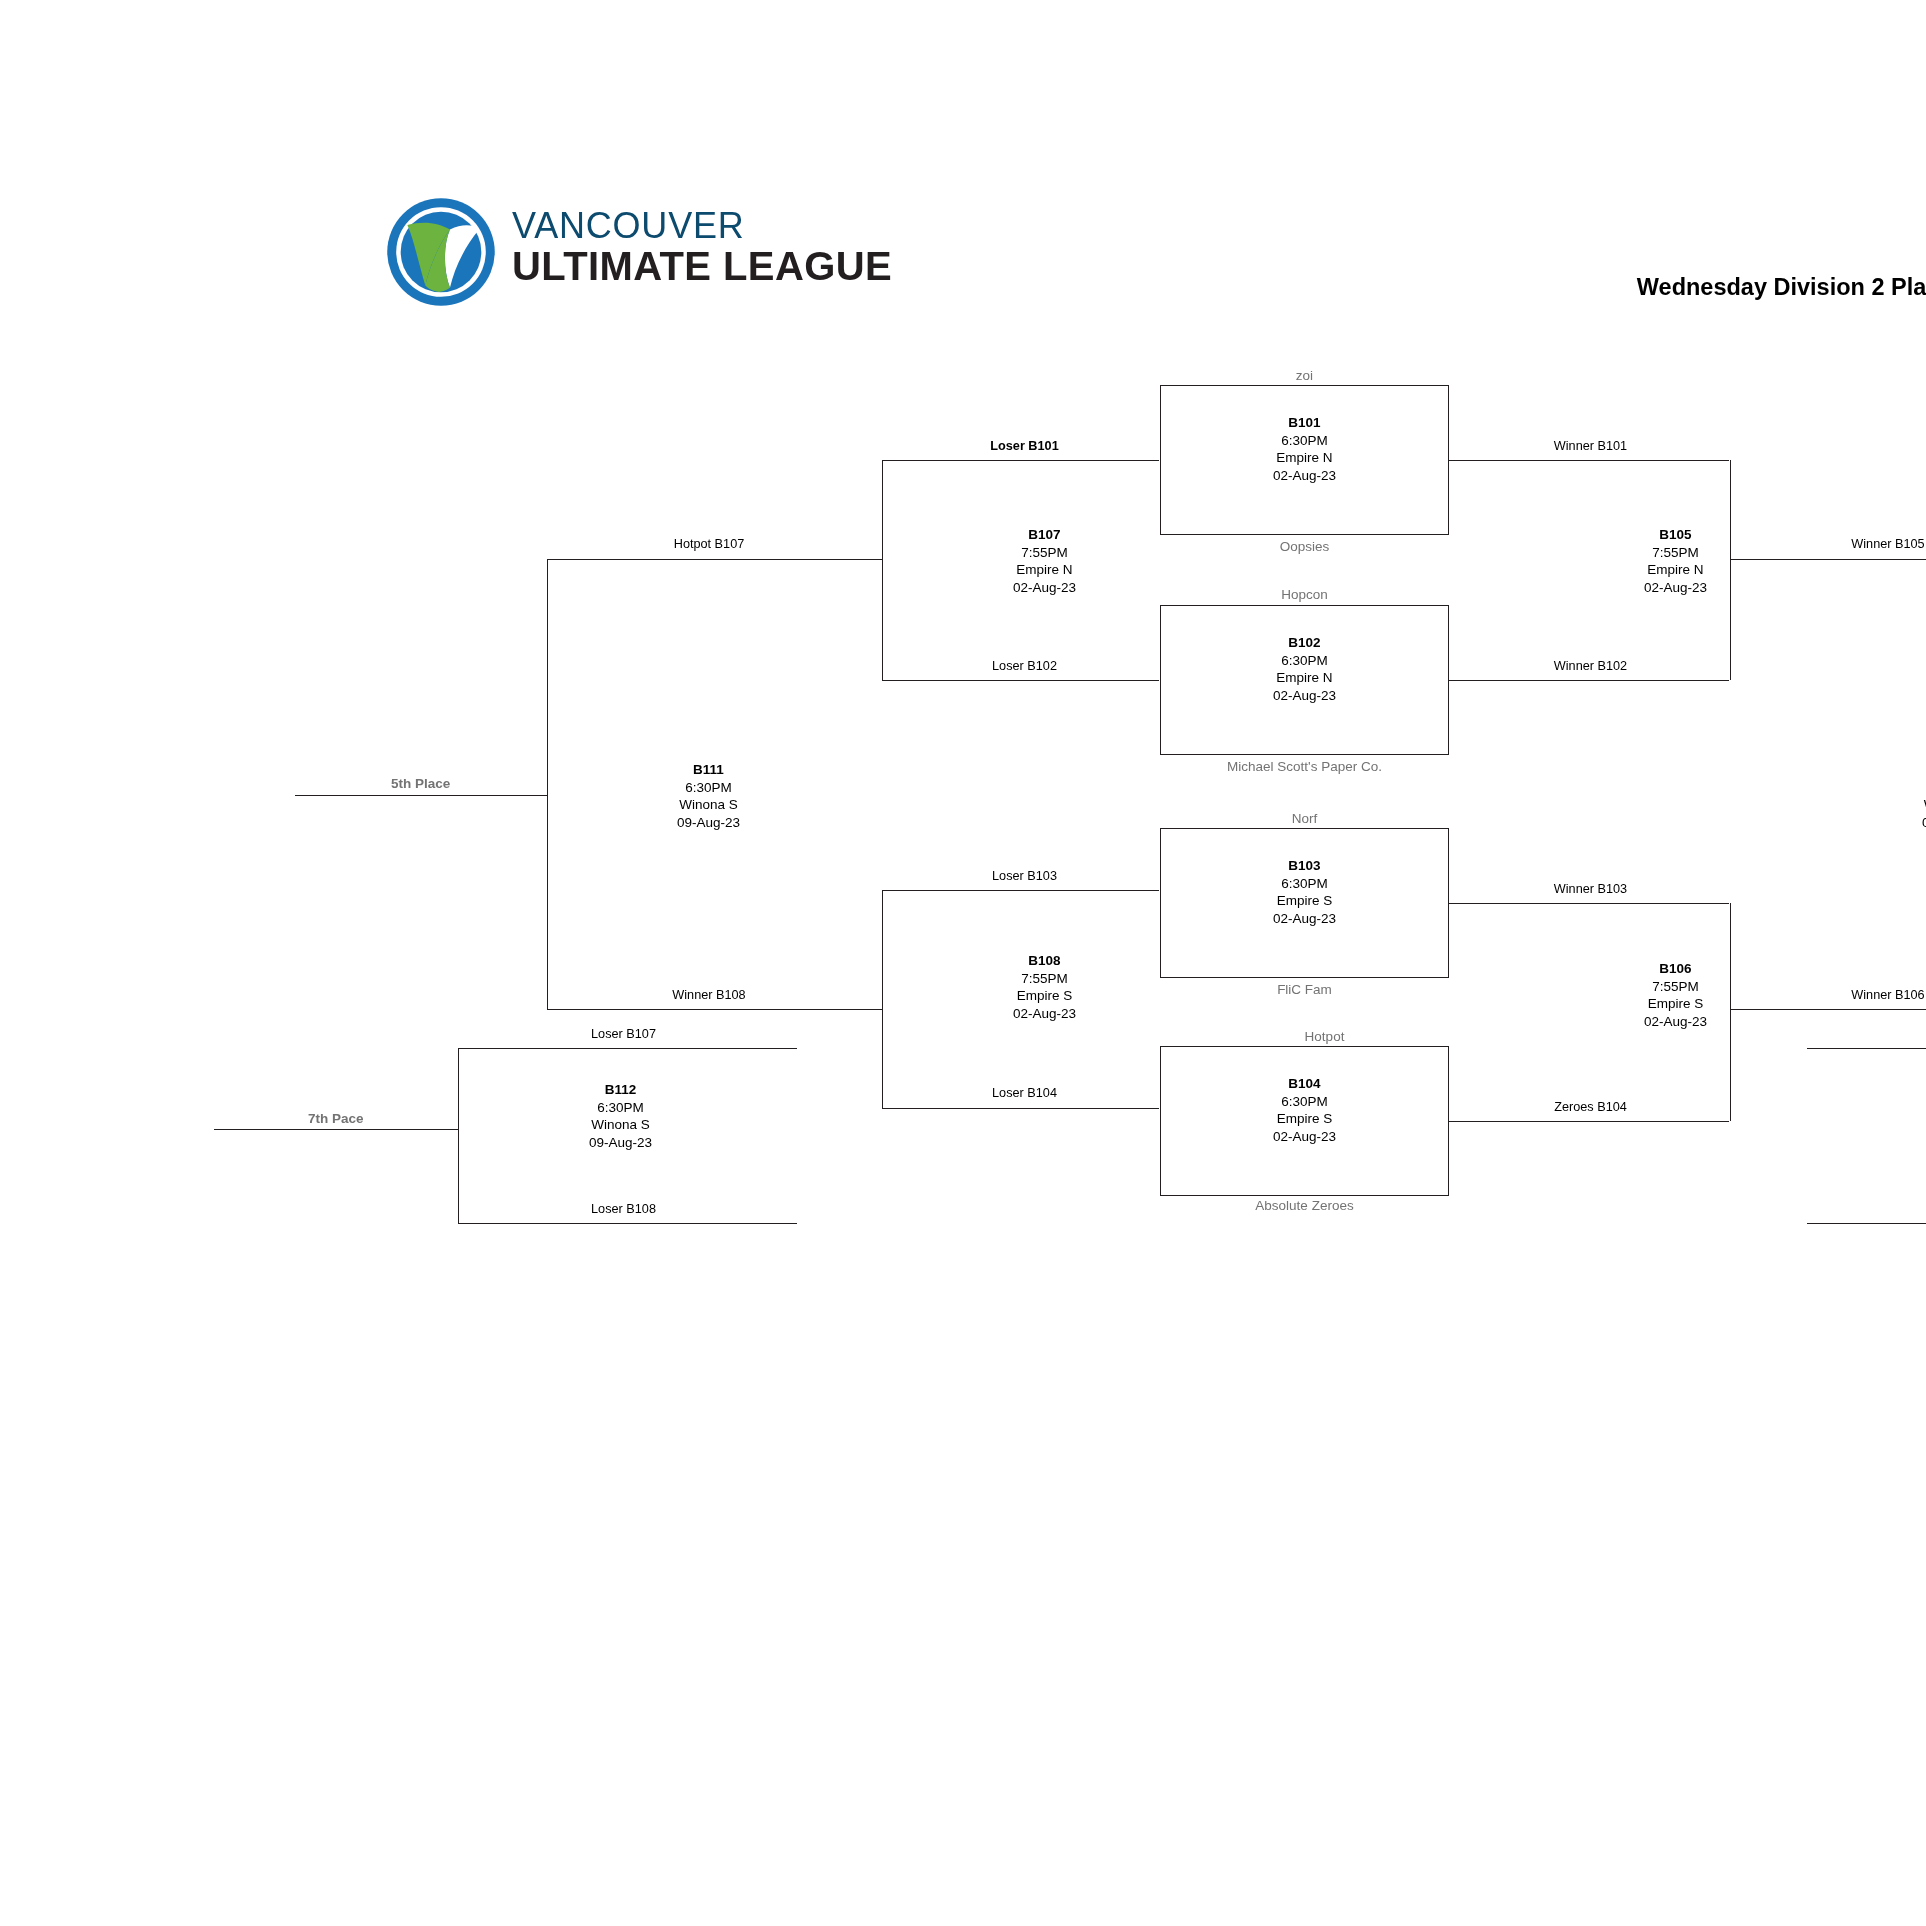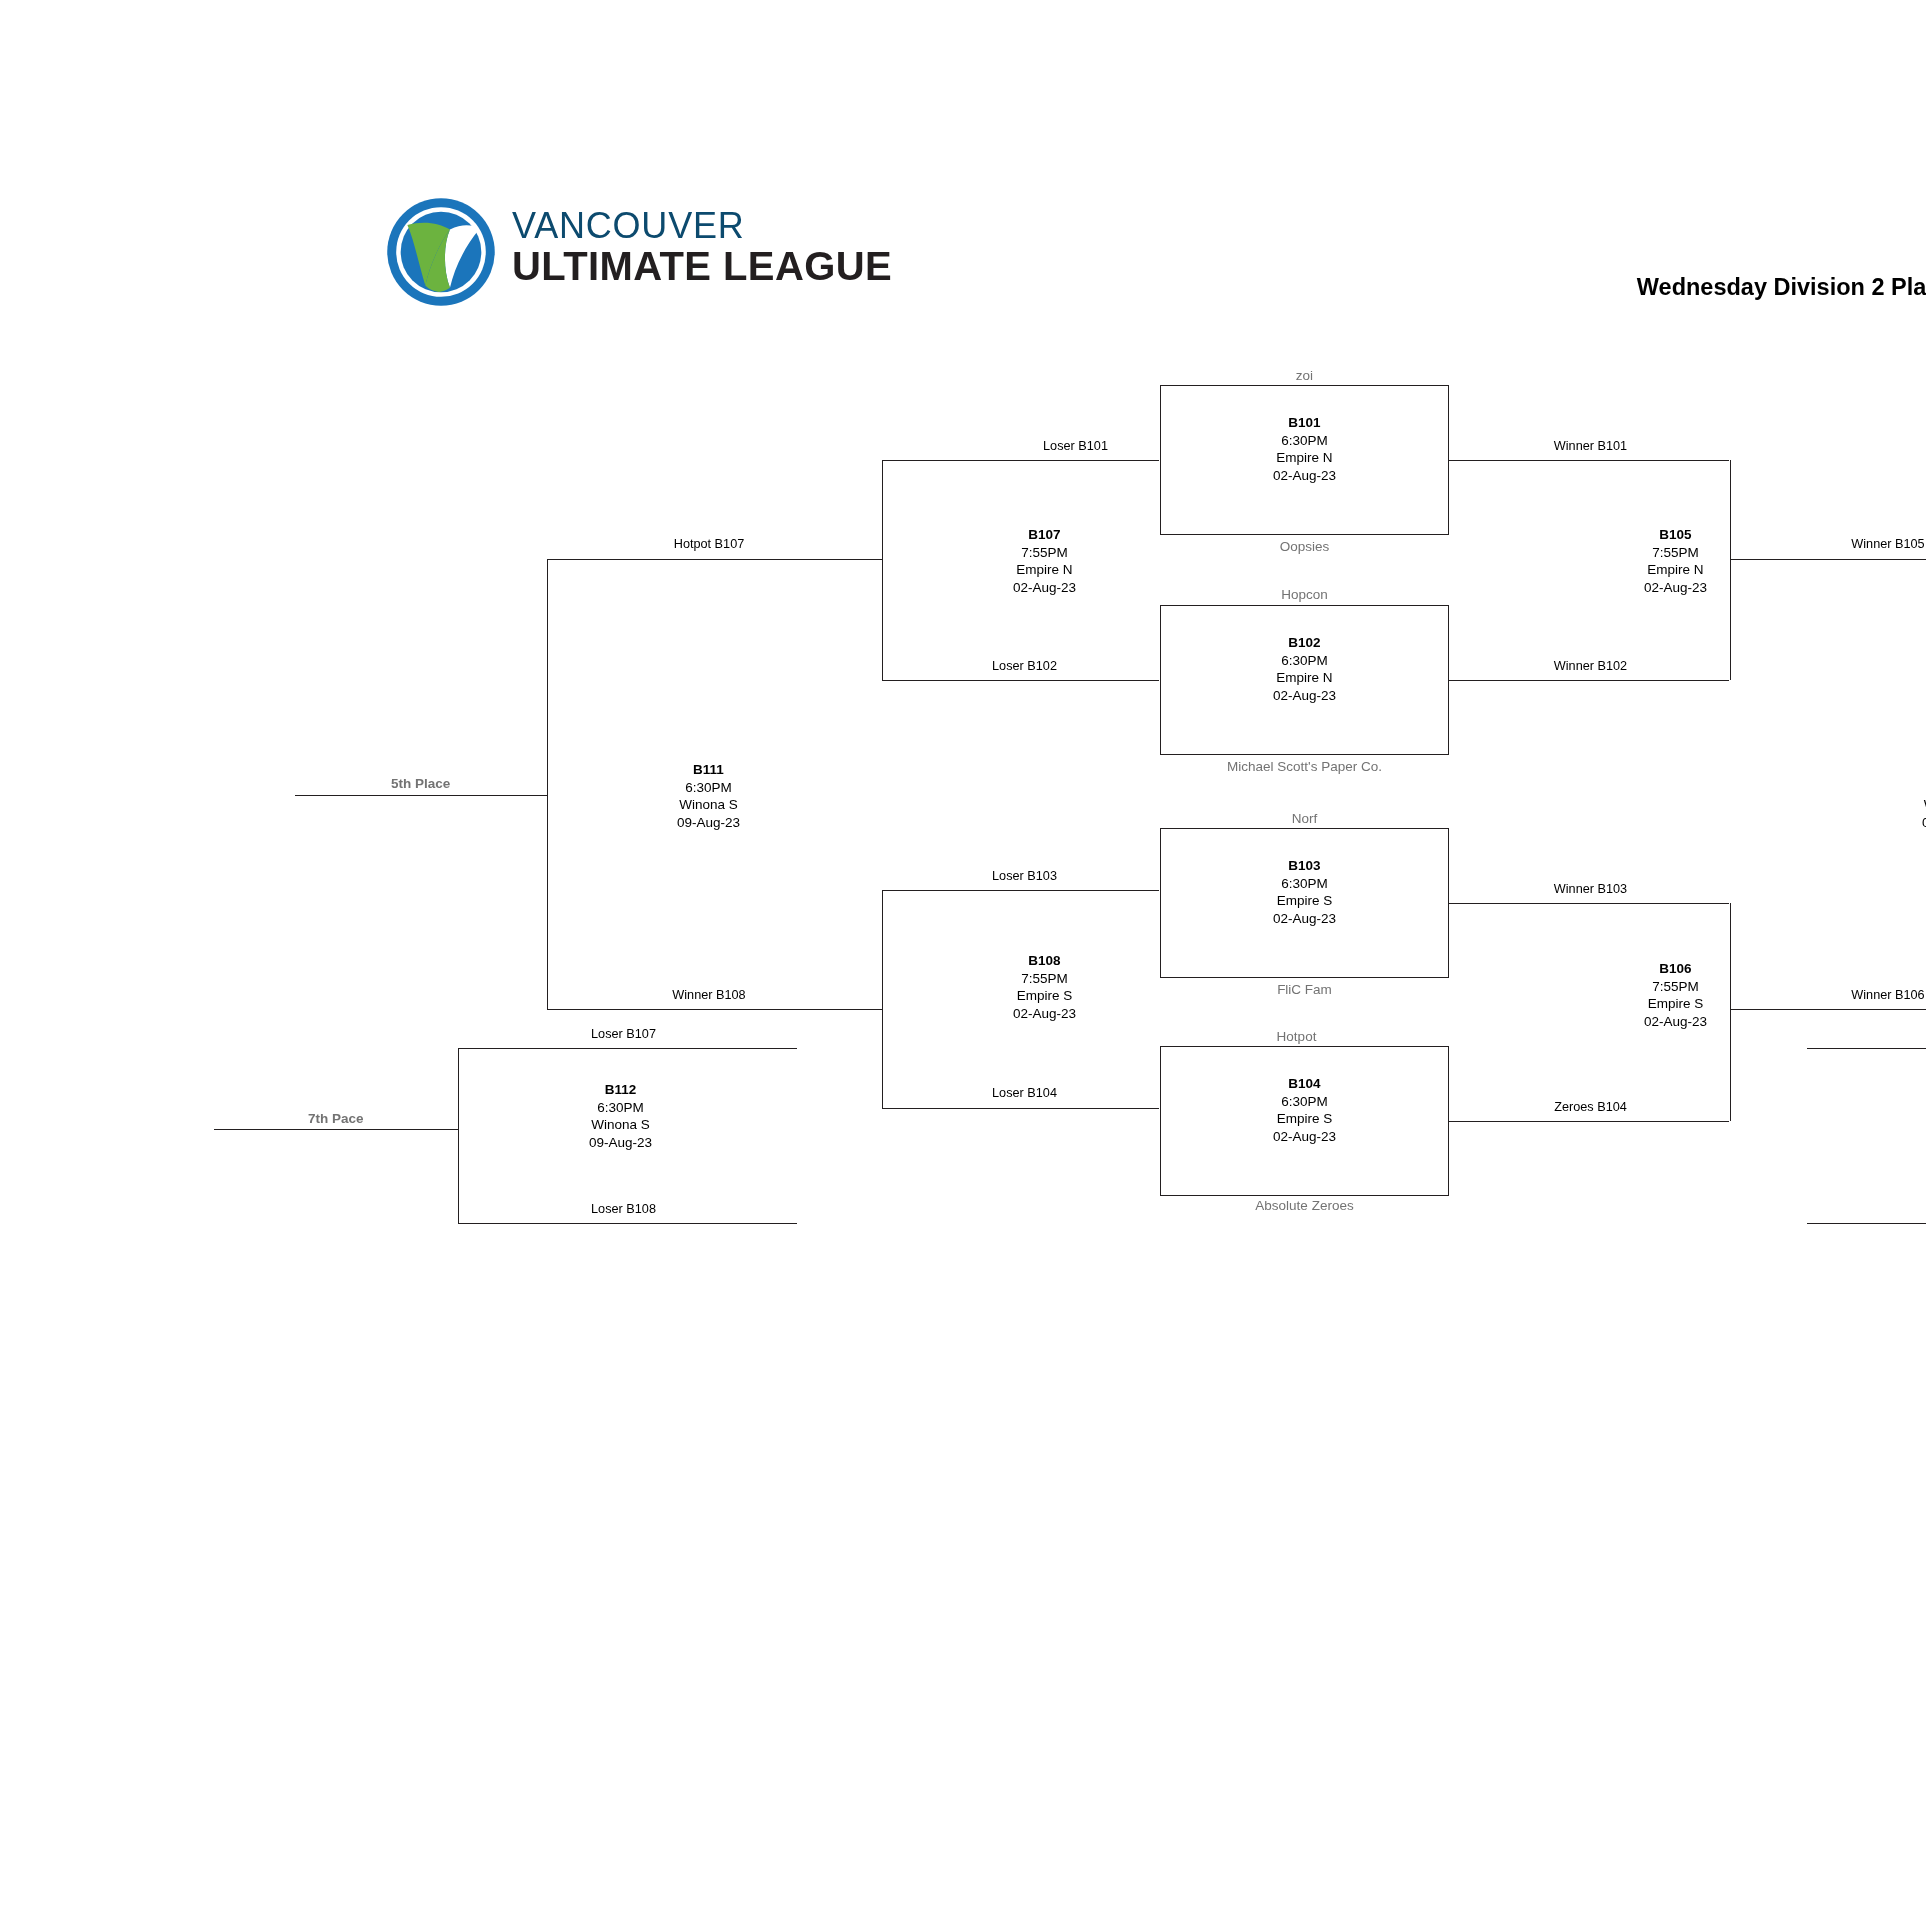--- a/index.html
+++ b/index.html
@@ -165,21 +165,21 @@
   <div class="teamlabel" style="left:1160px; top:811px; width:289px;">Norf</div>
   <div class="teamlabel" style="left:1160px; top:982px; width:289px;">FliC Fam</div>
 
   <div class="box" style="left:1160px; top:1046px; width:289px; height:150px;"></div>
   <div class="game" style="left:1160px; top:1075px; width:289px;">
     <div class="code">B104</div>
     <div>6:30PM</div>
     <div>Empire S</div>
     <div>02-Aug-23</div>
   </div>
-  <div class="teamlabel" style="left:1152px; top:1029px; width:289px;">Hotpot</div>
+  <div class="teamlabel" style="left:1180px; top:1029px; width:289px;">Hotpot</div>
   <div class="teamlabel" style="left:1160px; top:1198px; width:289px;">Absolute Zeroes</div>
 
   <div class="hline" style="left:1448px; top:460px; width:281px;"></div>
   <div class="hline" style="left:1448px; top:680px; width:281px;"></div>
   <div class="vline" style="left:1730px; top:460px; height:220px;"></div>
   <div class="game" style="left:1529px; top:526px; width:293px;">
     <div class="code">B105</div>
     <div>7:55PM</div>
     <div>Empire N</div>
     <div>02-Aug-23</div>
@@ -201,21 +201,21 @@
 
   <div class="hline" style="left:882px; top:460px; width:277px;"></div>
   <div class="hline" style="left:882px; top:680px; width:277px;"></div>
   <div class="vline" style="left:882px; top:460px; height:220px;"></div>
   <div class="game" style="left:898px; top:526px; width:293px;">
     <div class="code">B107</div>
     <div>7:55PM</div>
     <div>Empire N</div>
     <div>02-Aug-23</div>
   </div>
-  <div class="slotlabel c" style="left:960px; top:439px; width:231px;">Loser B101</div>
+  <div class="slotlabel c" style="left:909px; top:439px; width:231px;font-weight:bold;">Loser B101</div>
   <div class="slotlabel c" style="left:909px; top:659px; width:231px;">Loser B102</div>
 
   <div class="hline" style="left:882px; top:890px; width:277px;"></div>
   <div class="hline" style="left:882px; top:1108px; width:277px;"></div>
   <div class="vline" style="left:882px; top:890px; height:218px;"></div>
   <div class="game" style="left:898px; top:952px; width:293px;">
     <div class="code">B108</div>
     <div>7:55PM</div>
     <div>Empire S</div>
     <div>02-Aug-23</div>

